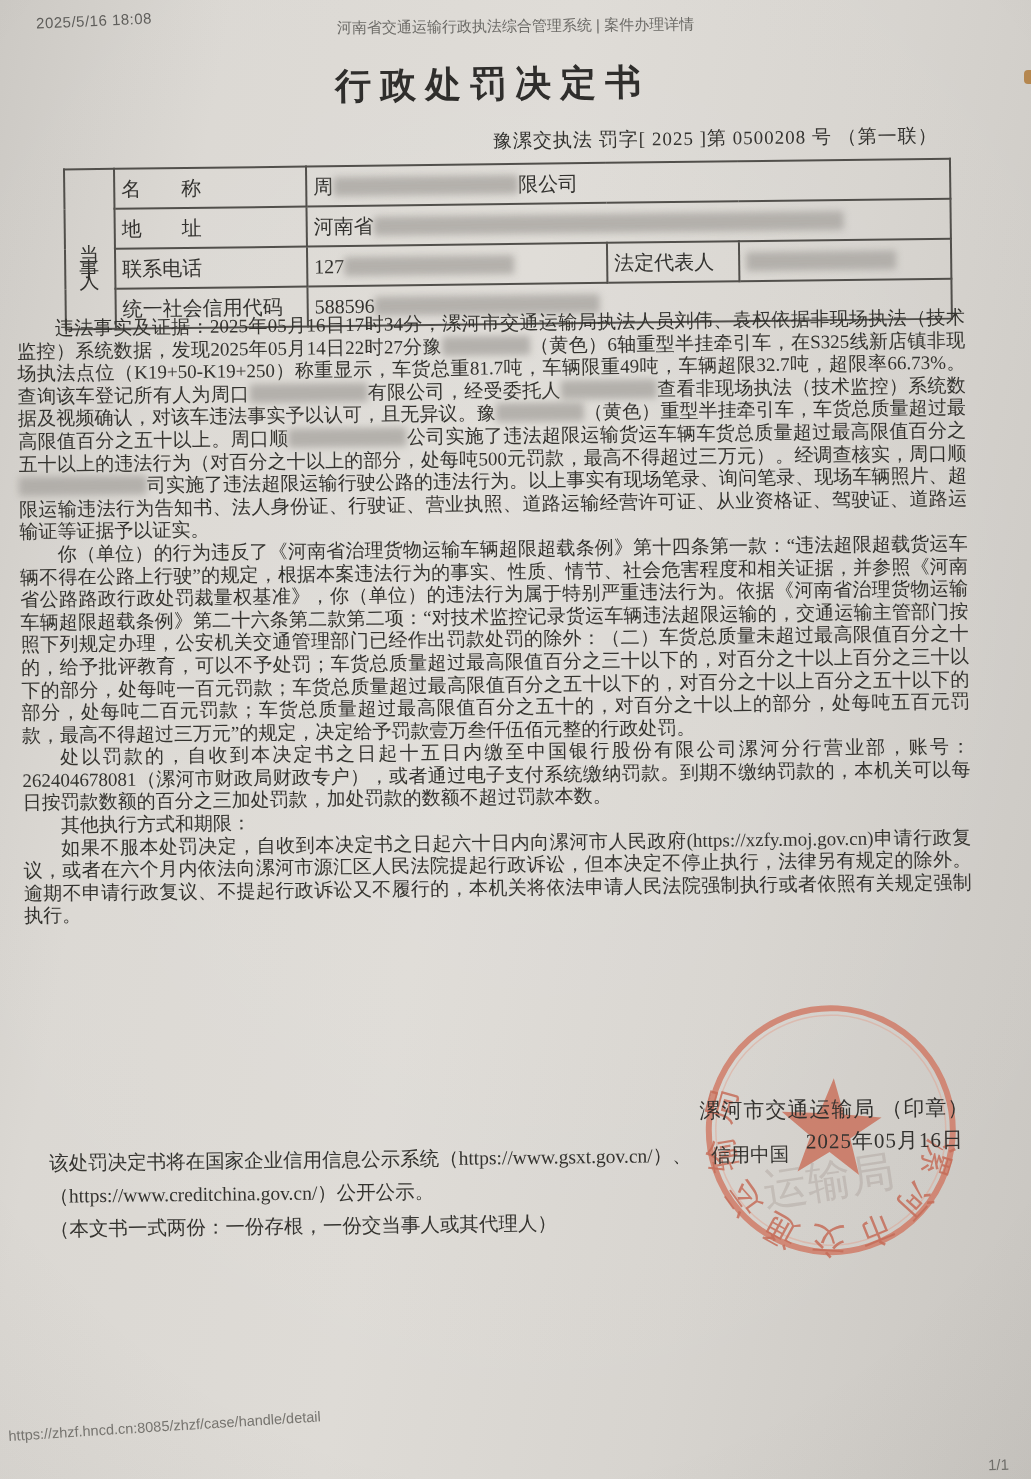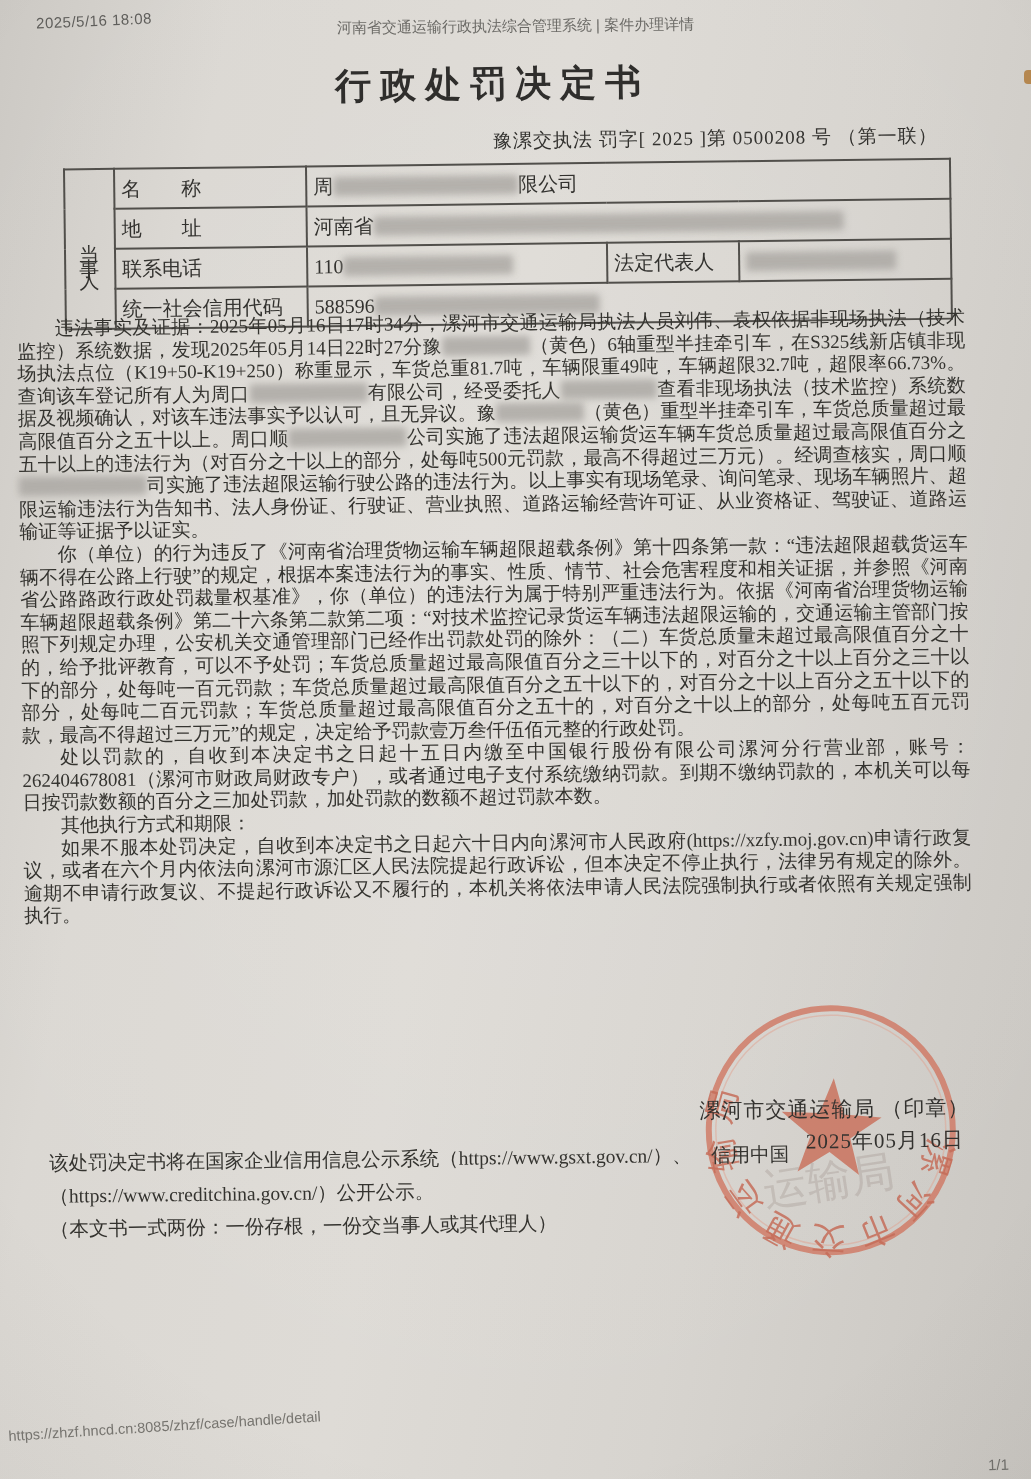--- a/index.html
+++ b/index.html
@@ -69,21 +69,21 @@
       <td class="side" rowspan="4">当事人</td>
       <td class="lbl">名　　称</td>
       <td class="val" colspan="3"><span>周</span><span class="redact" style="width:185px"></span><span>限公司</span></td>
     </tr>
     <tr>
       <td class="lbl">地　　址</td>
       <td class="val" colspan="3"><span>河南省</span><span class="redact" style="width:470px"></span></td>
     </tr>
     <tr>
       <td class="lbl">联系电话</td>
-      <td class="val"><span>110</span><span class="redact" style="width:170px"></span></td>
+      <td class="val"><span>127</span><span class="redact" style="width:170px"></span></td>
       <td class="lbl">法定代表人</td>
       <td class="val"><span class="redact" style="width:150px"></span></td>
     </tr>
     <tr>
       <td class="lbl">统一社会信用代码</td>
       <td class="val" colspan="3"><span>588596</span><span class="redact" style="width:225px"></span></td>
     </tr>
   </tbody>
     </table>
 

